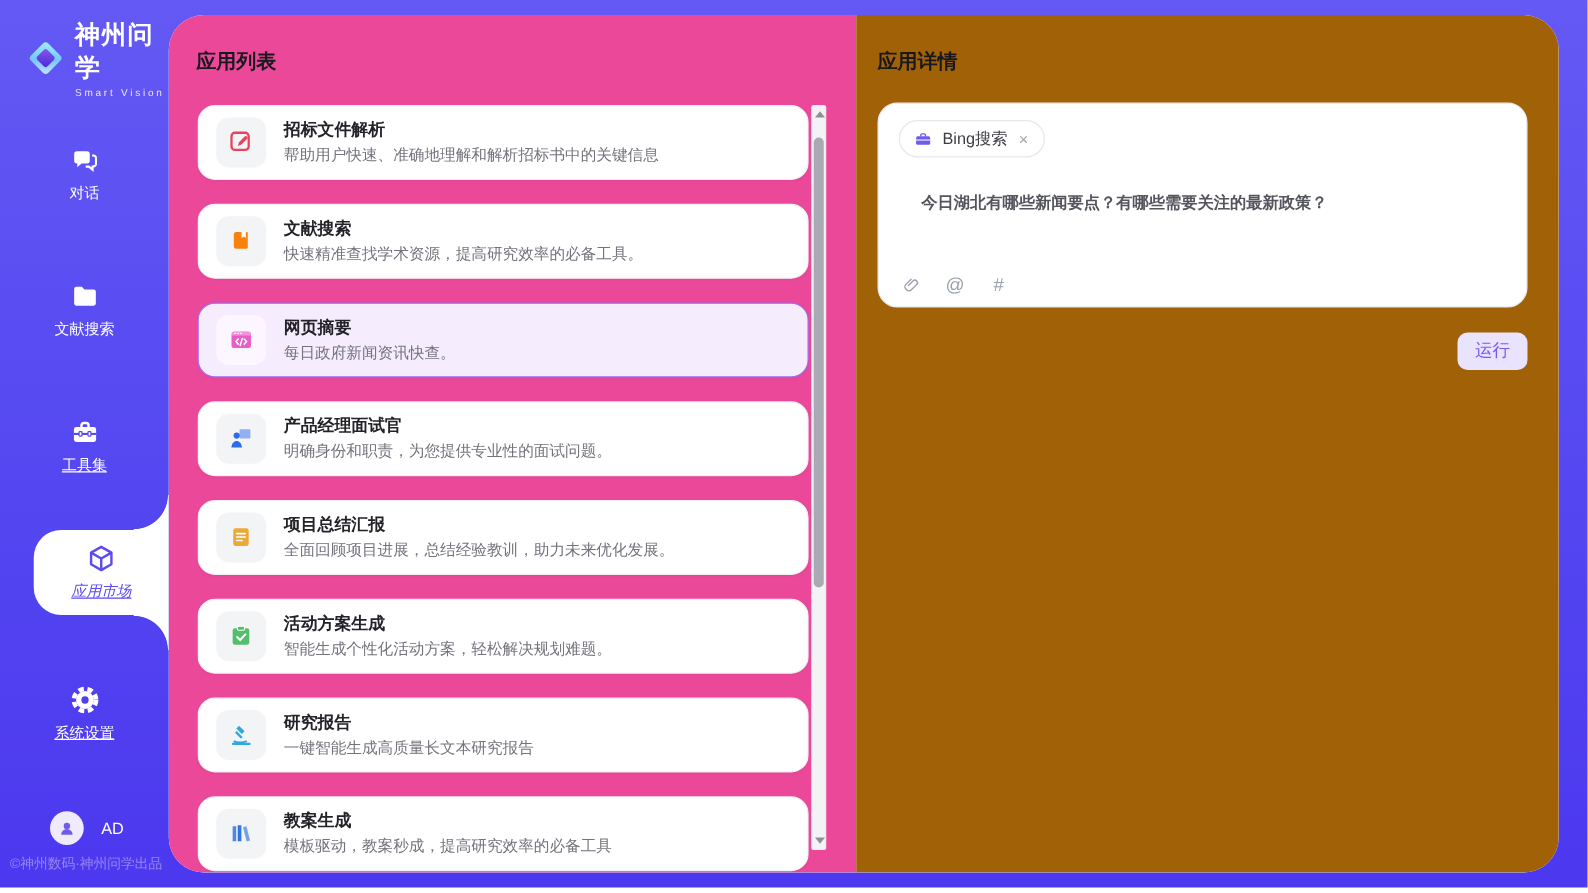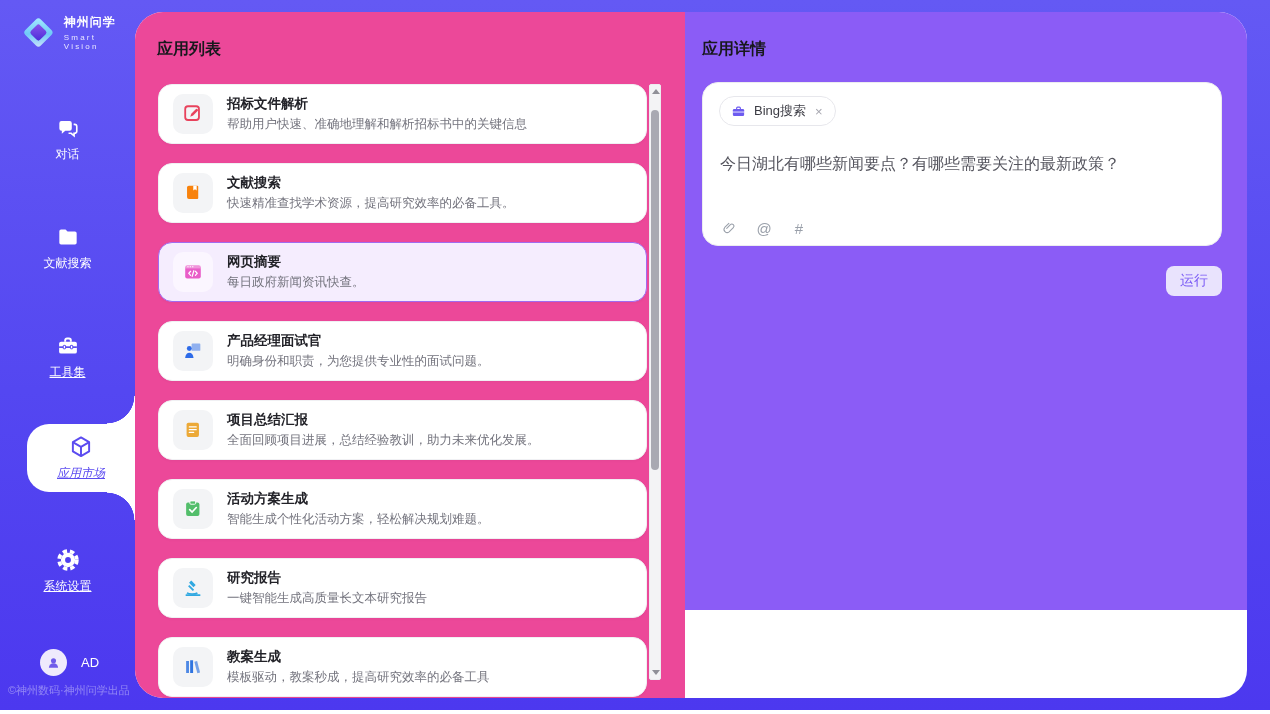--- a/index.html
+++ b/index.html
@@ -5,21 +5,21 @@
   * { margin:0; padding:0; box-sizing:border-box; }
   html,body { width:1270px; height:714px; background:#ffffff; overflow:hidden;
     font-family:"Liberation Sans","DejaVu Sans",sans-serif; }
   .frame { position:absolute; left:0; top:0; width:1270px; height:710px;
     background:linear-gradient(180deg,#6459f4 0%,#5447f1 55%,#4c38ef 100%); overflow:hidden; }
 
   
   .sidebar { position:absolute; left:0; top:0; width:135px; height:710px; }
   .logo { position:absolute; left:20px; top:14px; display:flex; align-items:center; gap:7px; }
   .logo-mark { width:37px; height:37px; }
-  .logo-text .cn { color:#fff; font-size:12px; font-weight:bold; letter-spacing:1px; }
+  .logo-text .cn { color:#fff; font-size:20px; font-weight:bold; letter-spacing:1px; }
   .logo-text .en { color:#e8e6ff; font-size:8px; letter-spacing:2.2px; margin-top:2px; }
 
   .nav { position:absolute; inset:0; }
   .nav-item { position:absolute; left:0; width:135px; height:58px; display:flex;
     flex-direction:column; align-items:center; justify-content:center; gap:5px;
     color:#ffffff; cursor:pointer; }
   .nav-item .nav-icon { width:26px; height:26px; display:flex; align-items:center; justify-content:center; }
   .nav-item .nav-label { font-size:12px; }
   .nav-item.underline .nav-label { text-decoration:underline; }
   .nav-item:nth-of-type(1){ top:110px; }
@@ -65,31 +65,31 @@
   .scrollbar { position:absolute; left:514px; top:72px; width:12px; height:596px;
     background:#f3f3f5; border:1px solid #ececef; border-radius:2px; }
   .scroll-thumb { position:absolute; left:1px; top:25px; width:8px; height:360px; background:#a9a9b2;
     border-radius:4px; cursor:pointer; }
   .tri-up { position:absolute; left:2px; top:4px; width:0; height:0;
     border-left:4px solid transparent; border-right:4px solid transparent; border-bottom:5px solid #8f8f97; cursor:pointer; }
   .tri-down { position:absolute; left:2px; bottom:4px; width:0; height:0;
     border-left:4px solid transparent; border-right:4px solid transparent; border-top:5px solid #8f8f97; cursor:pointer; }
 
   
-  .detail-panel { position:absolute; left:550px; top:0; width:562px; height:598px; background:#8b5cf6; }
+  .detail-panel { position:absolute; left:550px; top:0; width:562px; height:686px; background:#a16207; }
   .detail-panel .panel-title { position:absolute; left:17px; top:27px; }
   .composer { position:absolute; left:17px; top:70px; width:520px; height:164px; background:#fff;
     border:1px solid #ececf0; border-radius:16px; }
   .tool-tag { position:absolute; left:16px; top:13px; height:30px; display:inline-flex; align-items:center;
     gap:8px; padding:0 11px; border:1px solid #e7e7ec; border-radius:16px; background:#fff; cursor:pointer; }
   .tool-tag svg { width:15px; height:15px; color:#6d5bf0; }
   .tag-label { font-size:13px; color:#3c3c44; }
   .tag-close { font-size:13px; color:#a5a5ae; cursor:pointer; line-height:1; padding:0 1px; }
-  .prompt { position:absolute; left:17px; top:69px; right:16px; font-size:16px; color:#55555e;
-    line-height:1.5; cursor:text; }
+  .prompt { position:absolute; left:34px; top:69px; right:16px; font-size:13px; color:#55555e;
+    line-height:1.5; cursor:text;font-weight:bold; }
   .composer-tools { position:absolute; left:17px; top:136px; display:flex; align-items:center; gap:17px;
     color:#9aa0aa; }
   .composer-tools .ci { width:18px; height:18px; display:flex; align-items:center; justify-content:center;
     cursor:pointer; font-size:15px; color:#9aa0aa; }
   .run-btn { position:absolute; right:25px; top:254px; height:30px; padding:0 14px; background:#e9e3fd;
     color:#7a5af5; font-size:14px; border:none; border-radius:8px; cursor:pointer;
     font-family:inherit; }
 </style>
 </head>
 <body>

